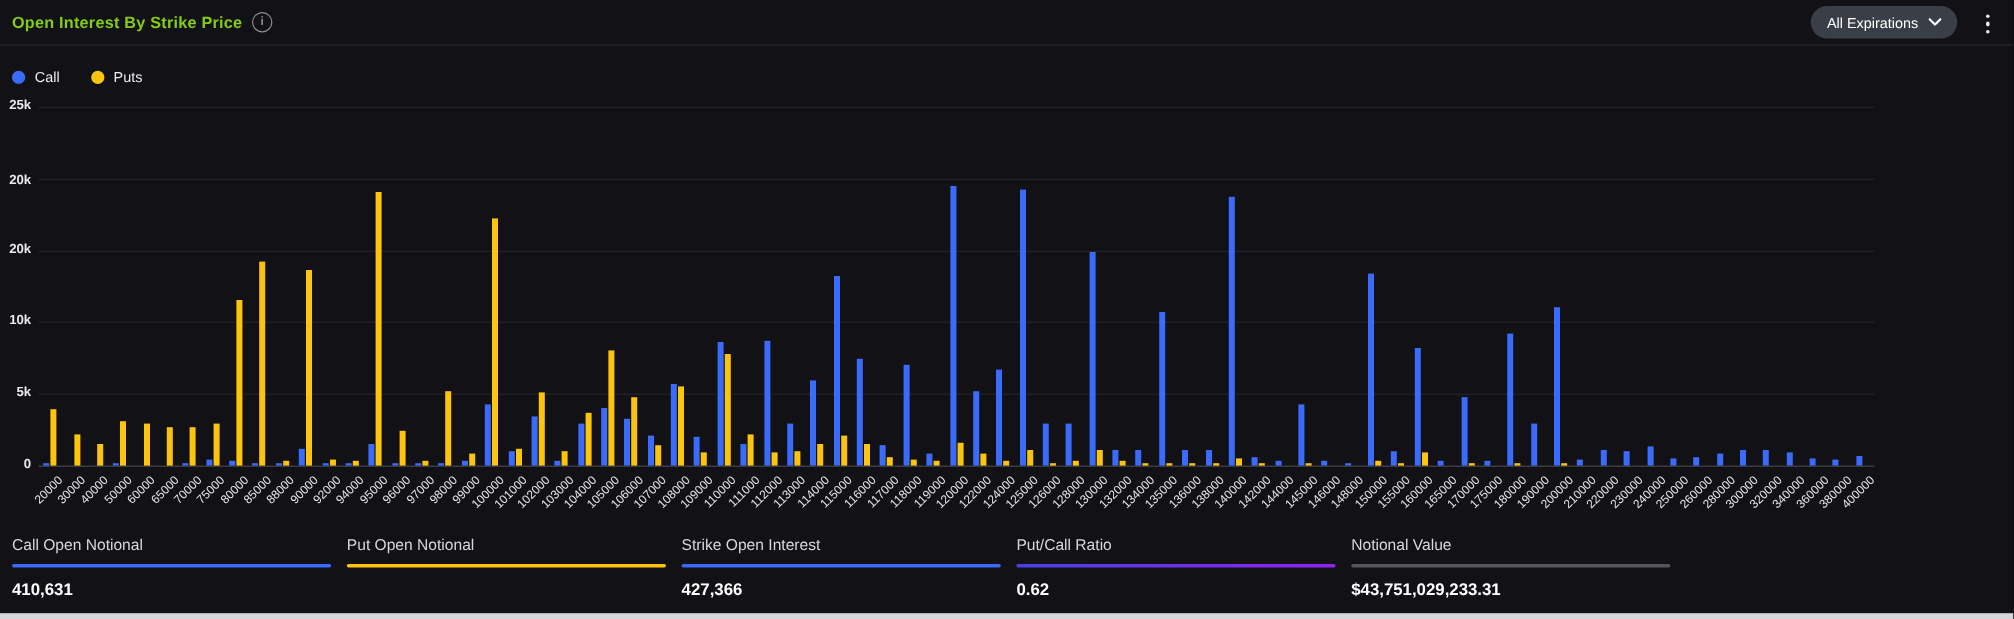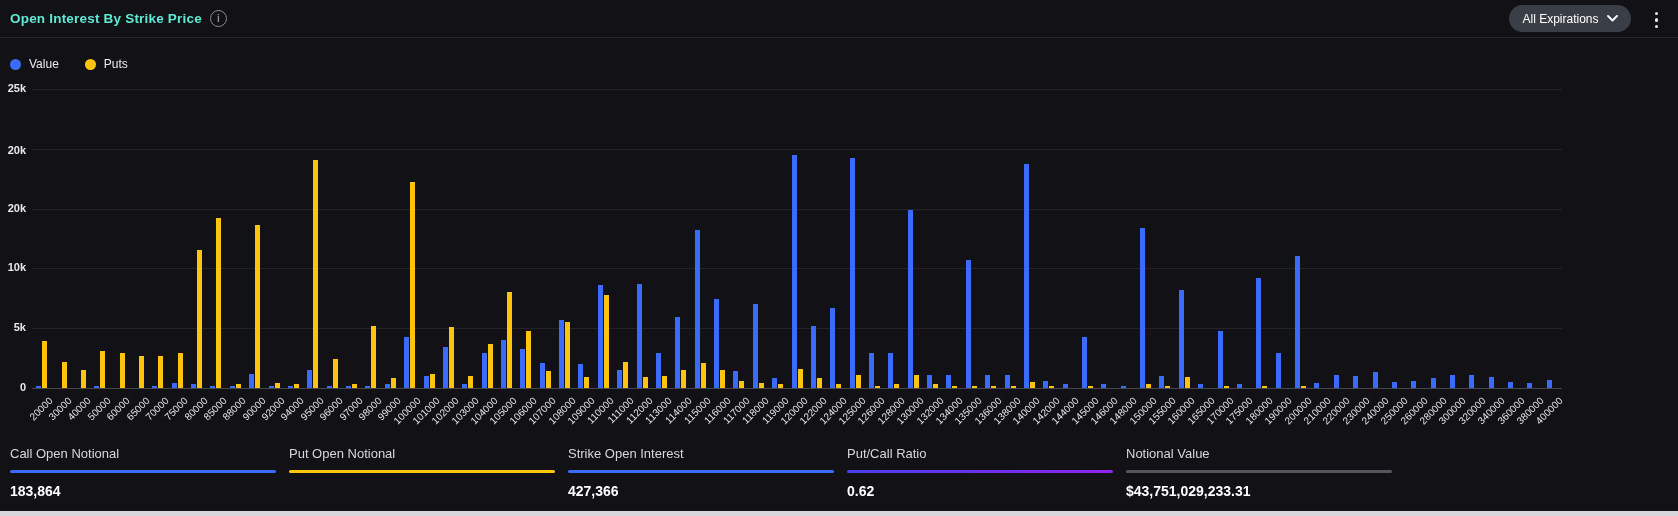--- a/index.html
+++ b/index.html
@@ -2,21 +2,21 @@
 <html><head>
 <meta charset="utf-8">
 <style>
   html,body{margin:0;padding:0;background:#0c0c0f;}
   body{font-family:"Liberation Sans", sans-serif; -webkit-font-smoothing:antialiased;}
   .widget{position:relative;width:1678px;height:516px;background:#121216;overflow:hidden;color:#fff;}
 
   
   .hdr{position:absolute;top:0;left:0;right:0;height:38px;display:flex;align-items:center;justify-content:space-between;border-bottom:1px solid #26262b;padding:0 16px 0 10px;box-sizing:border-box;}
   .hdr-left{display:flex;align-items:center;gap:8px;}
-  .title{font-size:13.5px;font-weight:700;color:#5eead4;letter-spacing:.2px;}
+  .title{font-size:13.5px;font-weight:700;color:#84cc16;letter-spacing:.2px;}
   .info{width:15px;height:15px;border:1.4px solid #8b8c92;border-radius:50%;display:flex;align-items:center;justify-content:center;font-size:10px;color:#8b8c92;font-weight:700;line-height:1;}
   .hdr-right{display:flex;align-items:flex-end;gap:20px;}
   .pill{display:flex;align-items:center;gap:8px;background:#3a3e46;border:none;border-radius:14px;height:27px;padding:0 13px;color:#fff;font-size:12px;font-family:inherit;cursor:pointer;}
   .pill svg{display:block;}
   .kebab{display:flex;flex-direction:column;gap:3px;background:none;border:none;cursor:pointer;padding:4px;}
   .kebab i{width:3.5px;height:3.5px;border-radius:50%;background:#e8e8ea;display:block;}
 
   
   .legend{position:absolute;top:57px;left:10px;display:flex;align-items:center;gap:26px;}
   .leg-item{display:flex;align-items:center;gap:8px;cursor:pointer;}
@@ -62,21 +62,21 @@
           <i></i>
           <i></i>
           <i></i>
         </button>
     </div>
   </div>
 
   <div class="legend" id="legend">
       <div class="leg-item">
         <span class="leg-dot" style="background: rgb(58, 107, 250);"></span>
-        <span class="leg-label">Value</span>
+        <span class="leg-label">Call</span>
       </div>
       <div class="leg-item">
         <span class="leg-dot" style="background: rgb(253, 196, 13);"></span>
         <span class="leg-label">Puts</span>
       </div>
     </div>
 
   <div id="chart">
       <div class="gridline zero" style="left: 32px; width: 1530px; top: 388px;"></div>
       <div class="ylabel" style="left: 0px; top: 381px;">0</div>
@@ -303,21 +303,21 @@
       <div class="bar" style="width: 5px; height: 4.784px; top: 383.216px; left: 1527.45px; background: rgb(58, 107, 250);"></div>
       <div class="xlabel" style="left: 1537.95px; top: 395px;">380000</div>
       <div class="bar" style="width: 5px; height: 8.372px; top: 379.628px; left: 1546.82px; background: rgb(58, 107, 250);"></div>
       <div class="xlabel" style="left: 1557.32px; top: 395px;">400000</div>
     </div>
 
   <div class="stats" id="stats">
       <div class="stat">
         <div class="stat-label">Call Open Notional</div>
         <div class="stat-rule" style="background: rgb(58, 107, 250);"></div>
-        <div class="stat-value">183,864</div>
+        <div class="stat-value">410,631</div>
       </div>
       <div class="stat">
         <div class="stat-label">Put Open Notional</div>
         <div class="stat-rule" style="background: rgb(253, 196, 13);"></div>
       </div>
       <div class="stat">
         <div class="stat-label">Strike Open Interest</div>
         <div class="stat-rule" style="background: rgb(58, 107, 250);"></div>
         <div class="stat-value">427,366</div>
       </div>

